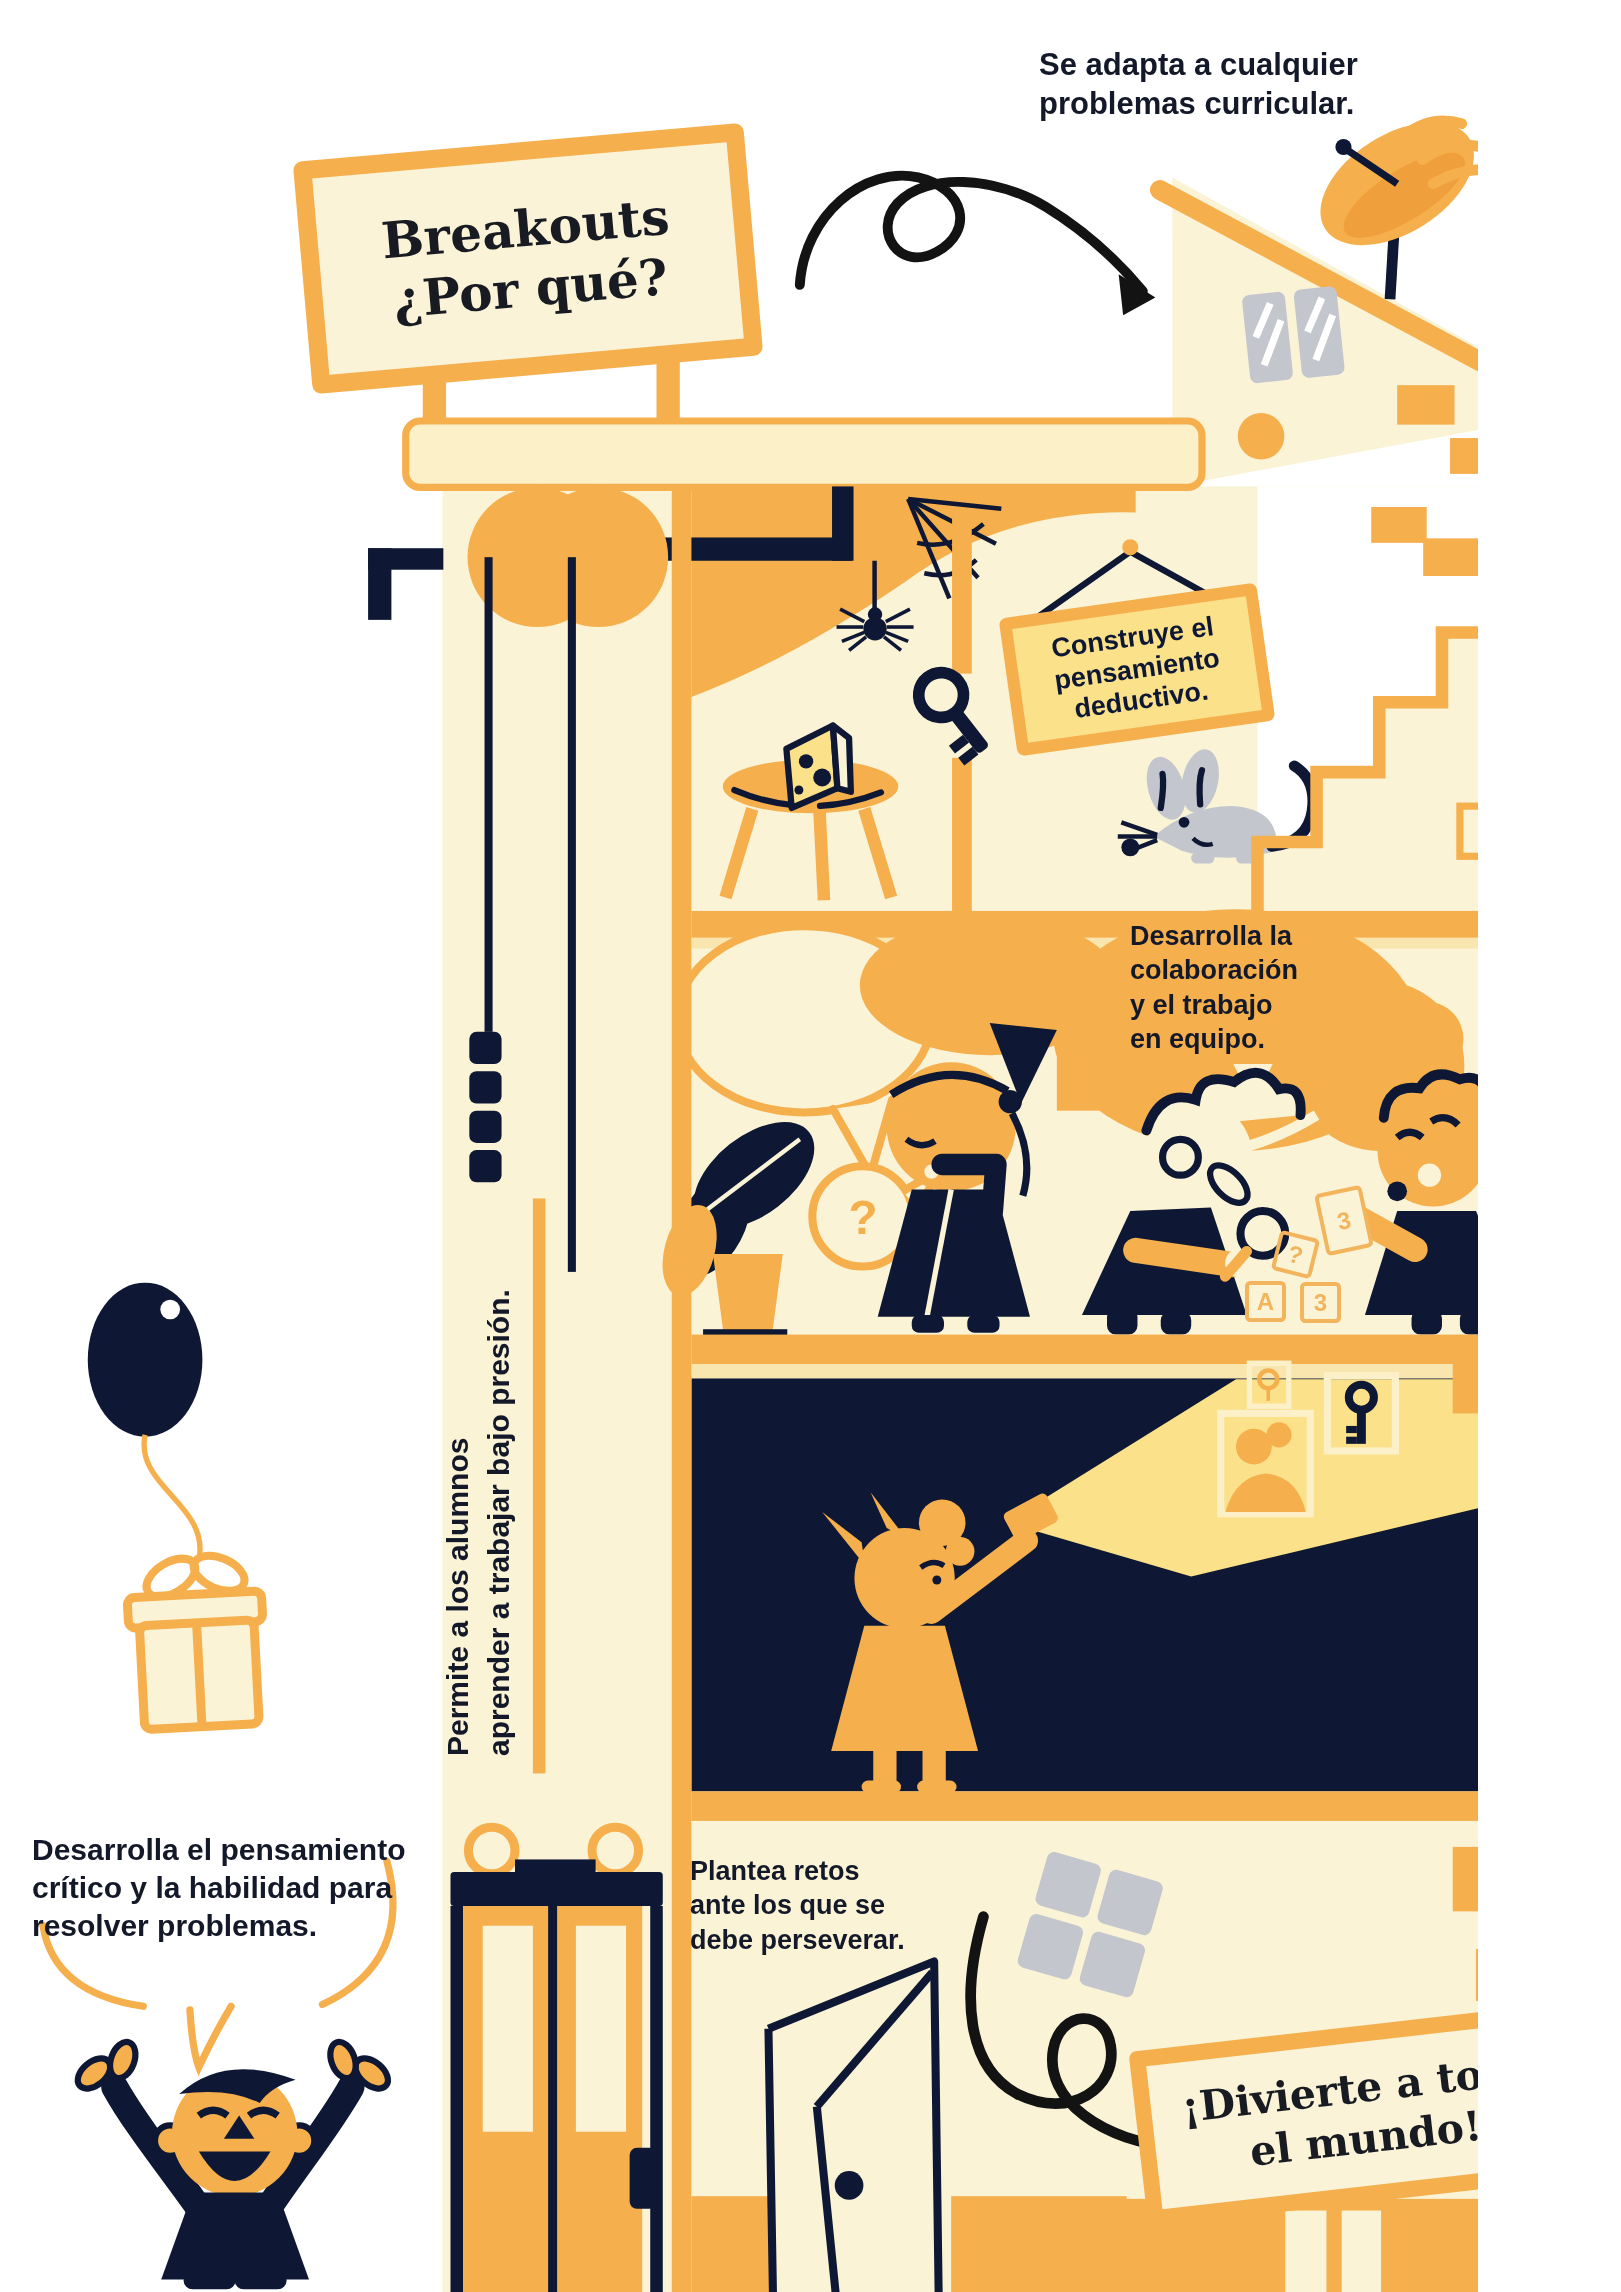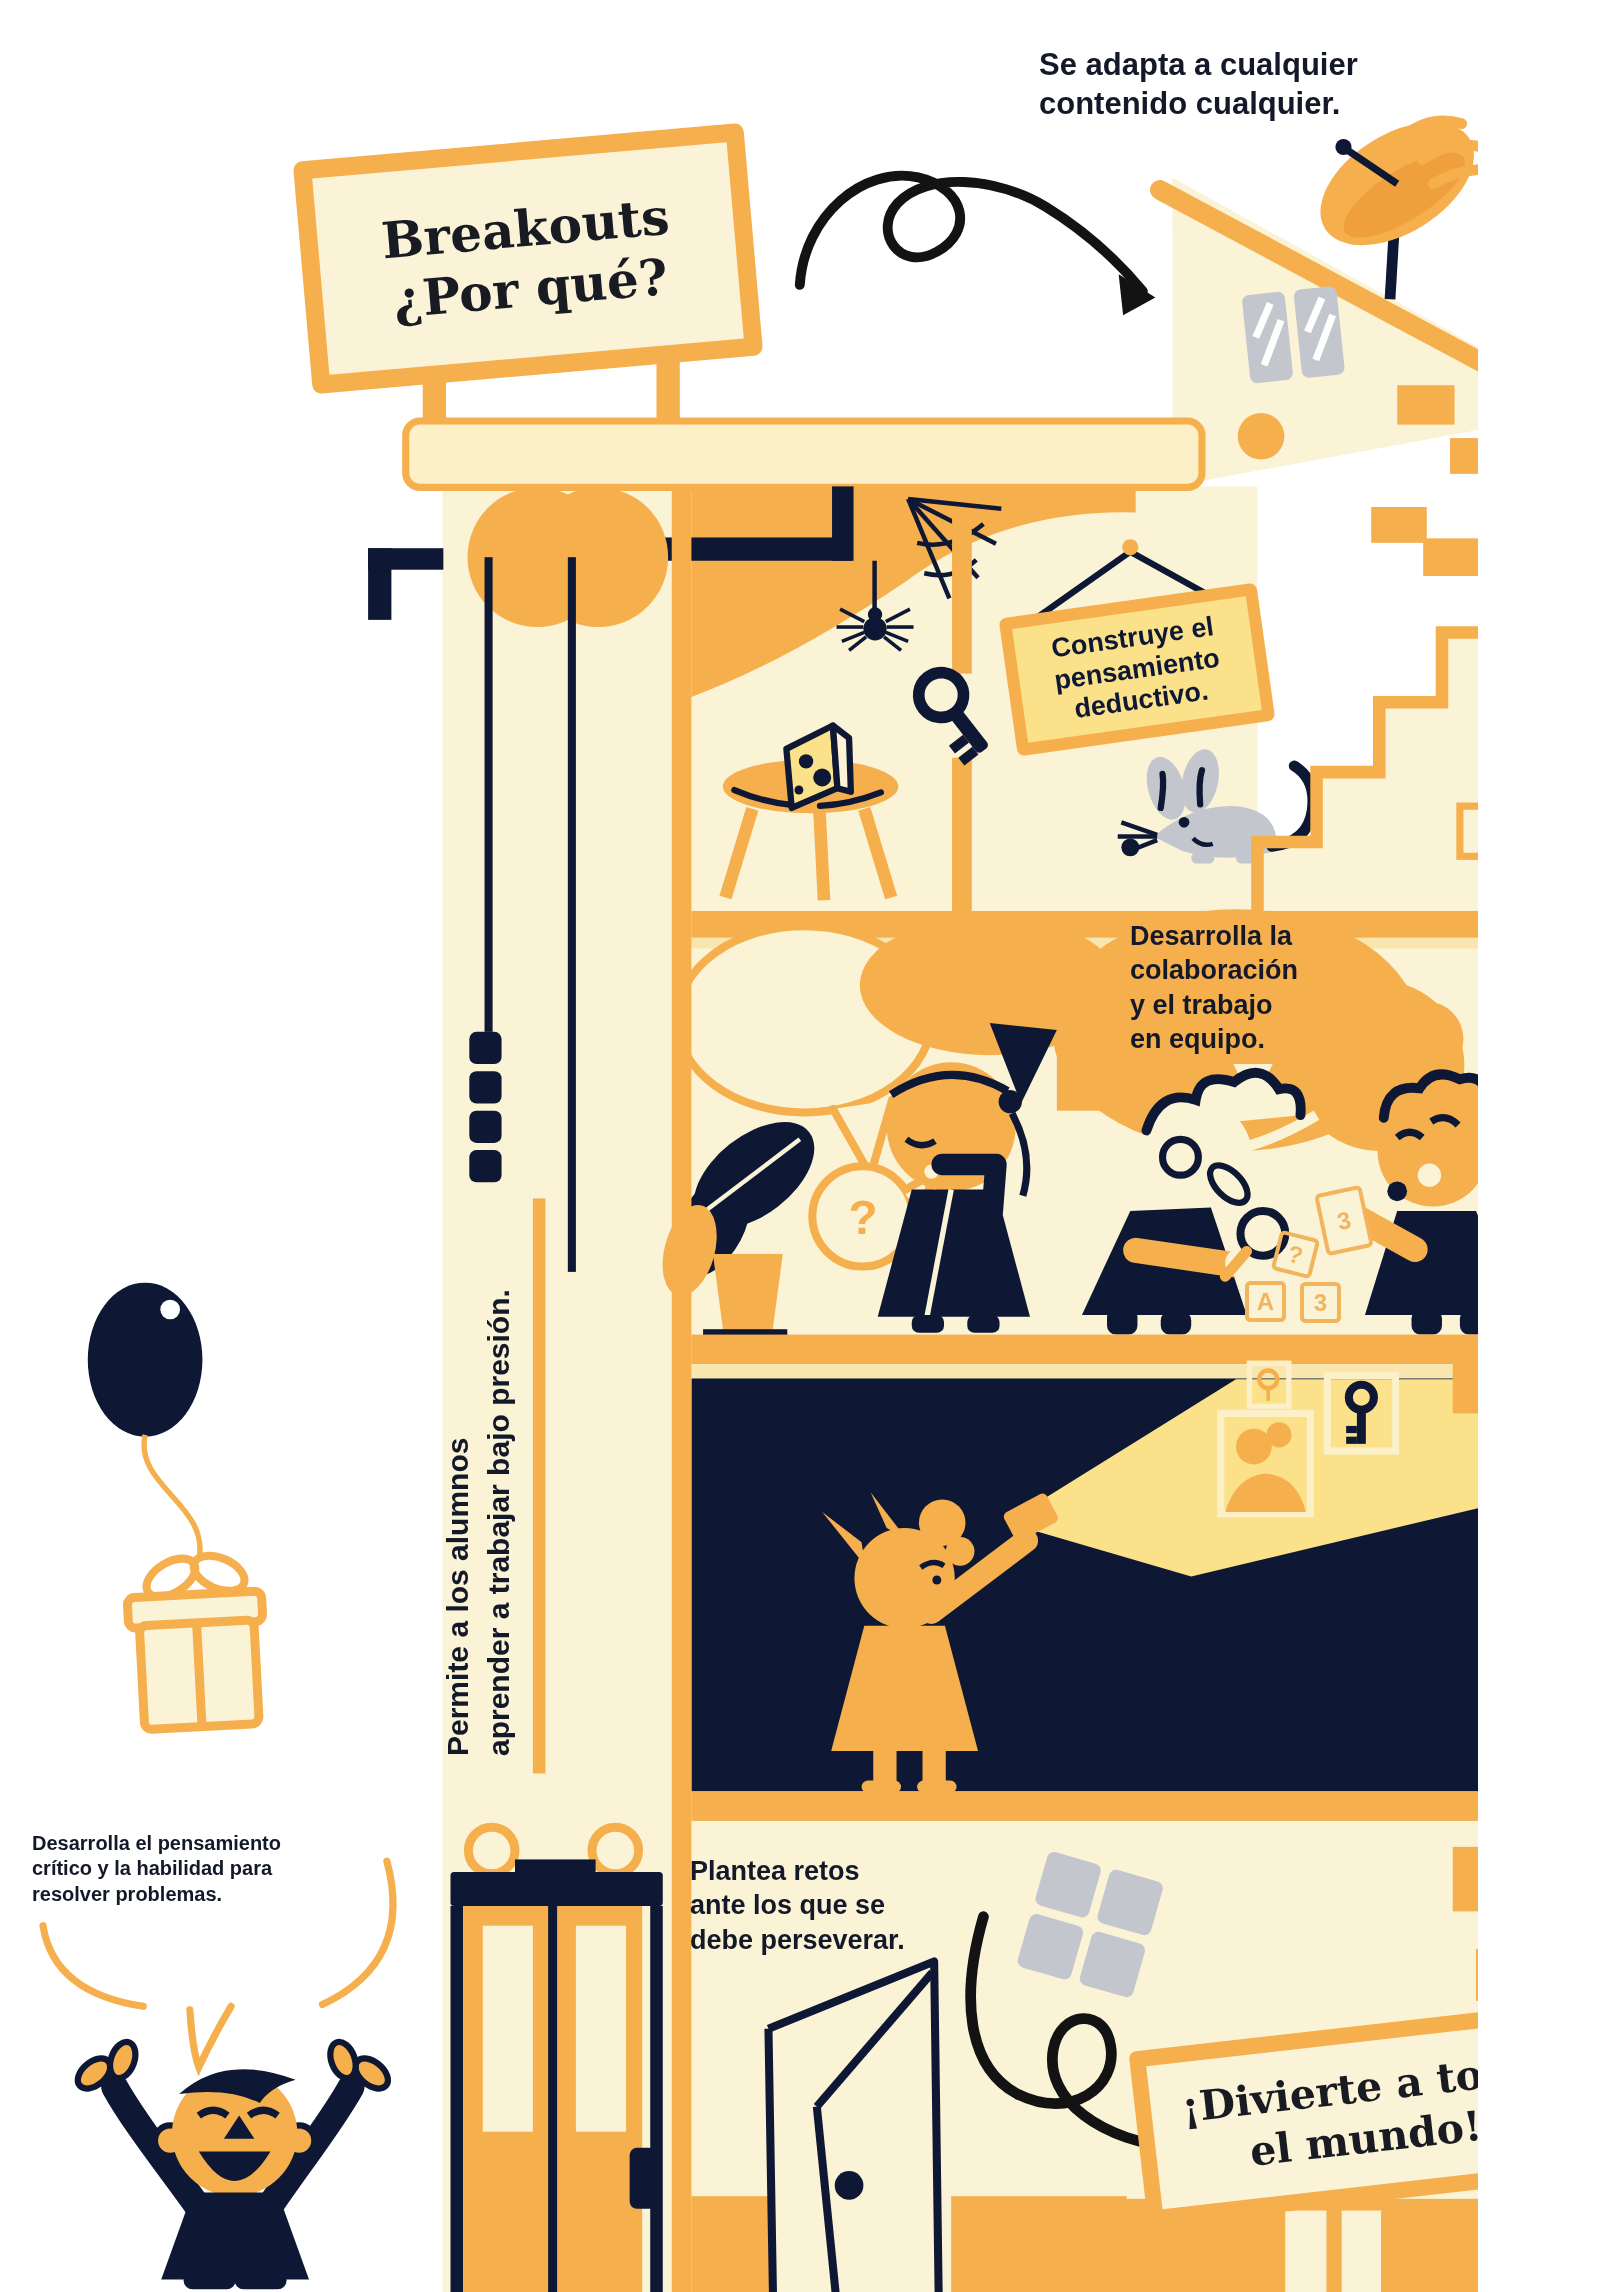--- a/index.html
+++ b/index.html
@@ -383,21 +383,21 @@
       <rect x="612" y="2128" width="10" height="432" fill="#0E1834"></rect>
       <rect x="539" y="2150" width="56" height="230" fill="#FAF3D6"></rect>
       <rect x="643" y="2150" width="56" height="230" fill="#FAF3D6"></rect>
       <rect x="703" y="2398" width="30" height="68" rx="8" fill="#0E1834"></rect>
     </g>
   </g>
 </svg>
 
 <div class="note" style="left:1039px;top:45px;font-size:31px;">
   <div>Se adapta a cualquier</div>
-  <div>contenido cualquier.</div>
+  <div>problemas curricular.</div>
 </div>
 
 <div class="board serifboard" style="left:302px;top:142px;width:452px;height:233px;border:18px solid #F5AF4D;background:#FAF3D8;
             transform:rotate(-5deg);border-radius:9px;font-size:50px;line-height:1.2;">
   <div>Breakouts</div>
   <div>¿Por qué?</div>
 </div>
 
 <div class="board" style="left:1007px;top:600px;width:260px;height:139px;border:12.5px solid #F5AF4D;background:#FBE18A;
             transform:rotate(-8deg);border-radius:7.2px;font:700 27px/1.18 'Liberation Sans',sans-serif;color:#0E1834;">
@@ -423,21 +423,21 @@
     <div>aprender a trabajar bajo presión.</div>
   </div>
 </div>
 
 
 <div class="blockcube" style="left:1245px;top:1281px;width:41px;height:41px;">A</div>
 <div class="blockcube" style="left:1275px;top:1234px;width:41px;height:41px;transform:rotate(14deg);">?</div>
 <div class="blockcube" style="left:1300px;top:1282px;width:41px;height:41px;">3</div>
 <div class="blockcube" style="left:1320px;top:1189px;width:48px;height:63px;transform:rotate(-12deg);background:#FAF3D6;">3</div>
 
-<div class="note" style="left:32px;top:1831px;font-size:20px;">
+<div class="note" style="left:32px;top:1831px;font-size:30px;">
   <div>Desarrolla el pensamiento</div>
   <div>crítico y la habilidad para</div>
   <div>resolver problemas.</div>
 </div>
 
 <div class="note" style="left:690px;top:1854px;font-size:27px;">
   <div>Plantea retos</div>
   <div>ante los que se</div>
   <div>debe perseverar.</div>
 </div>

